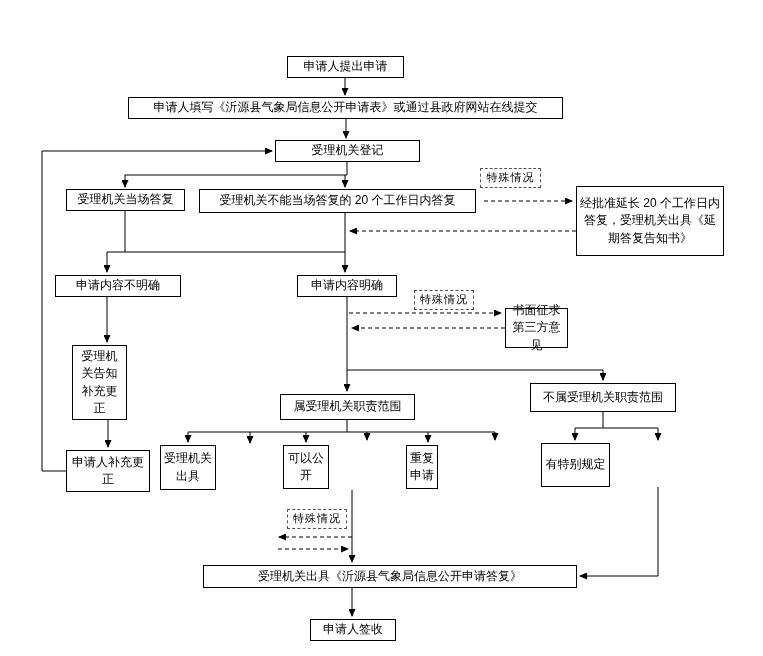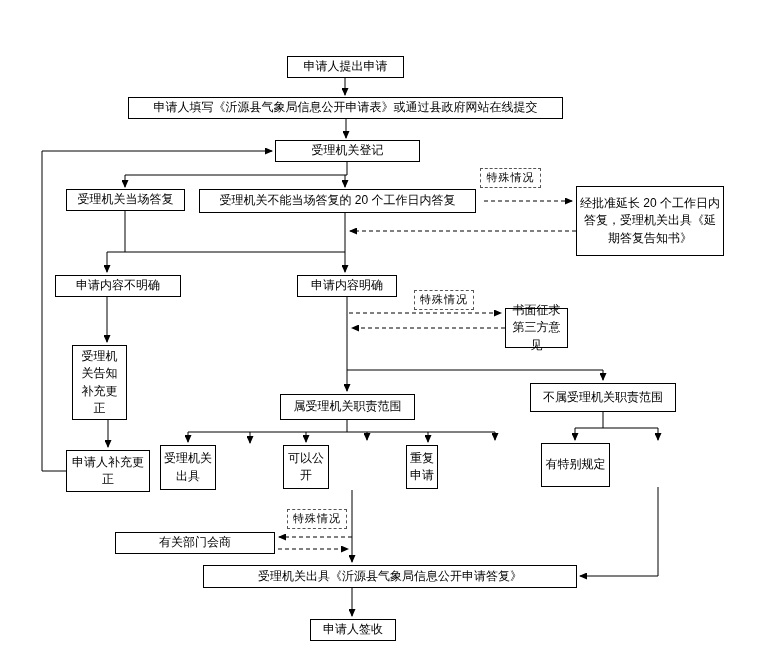--- a/index.html
+++ b/index.html
@@ -135,19 +135,18 @@
   <div class="node" style="left:406px;top:445px;width:32px;height:44px;">重复申请</div>
 
 
   <div class="node" style="left:541px;top:443px;width:69px;height:44px;">有特别规定</div>
 
 
   <div class="node" style="left:66px;top:450px;width:84px;height:42px;">申请人补充更正</div>
 
   <div class="node dashed" style="left:287px;top:509px;width:60px;height:20px;">特殊情况</div>
 
-  <div class="node" style="left:115px;top:532px;width:160px;height:22px;">有关部门会商</div>
 
   <div class="node" style="left:203px;top:565px;width:374px;height:23px;">受理机关出具《沂源县气象局信息公开申请答复》</div>
 
   <div class="node" style="left:310px;top:619px;width:86px;height:22px;">申请人签收</div>
 
 </div>
 
 </body></html>

